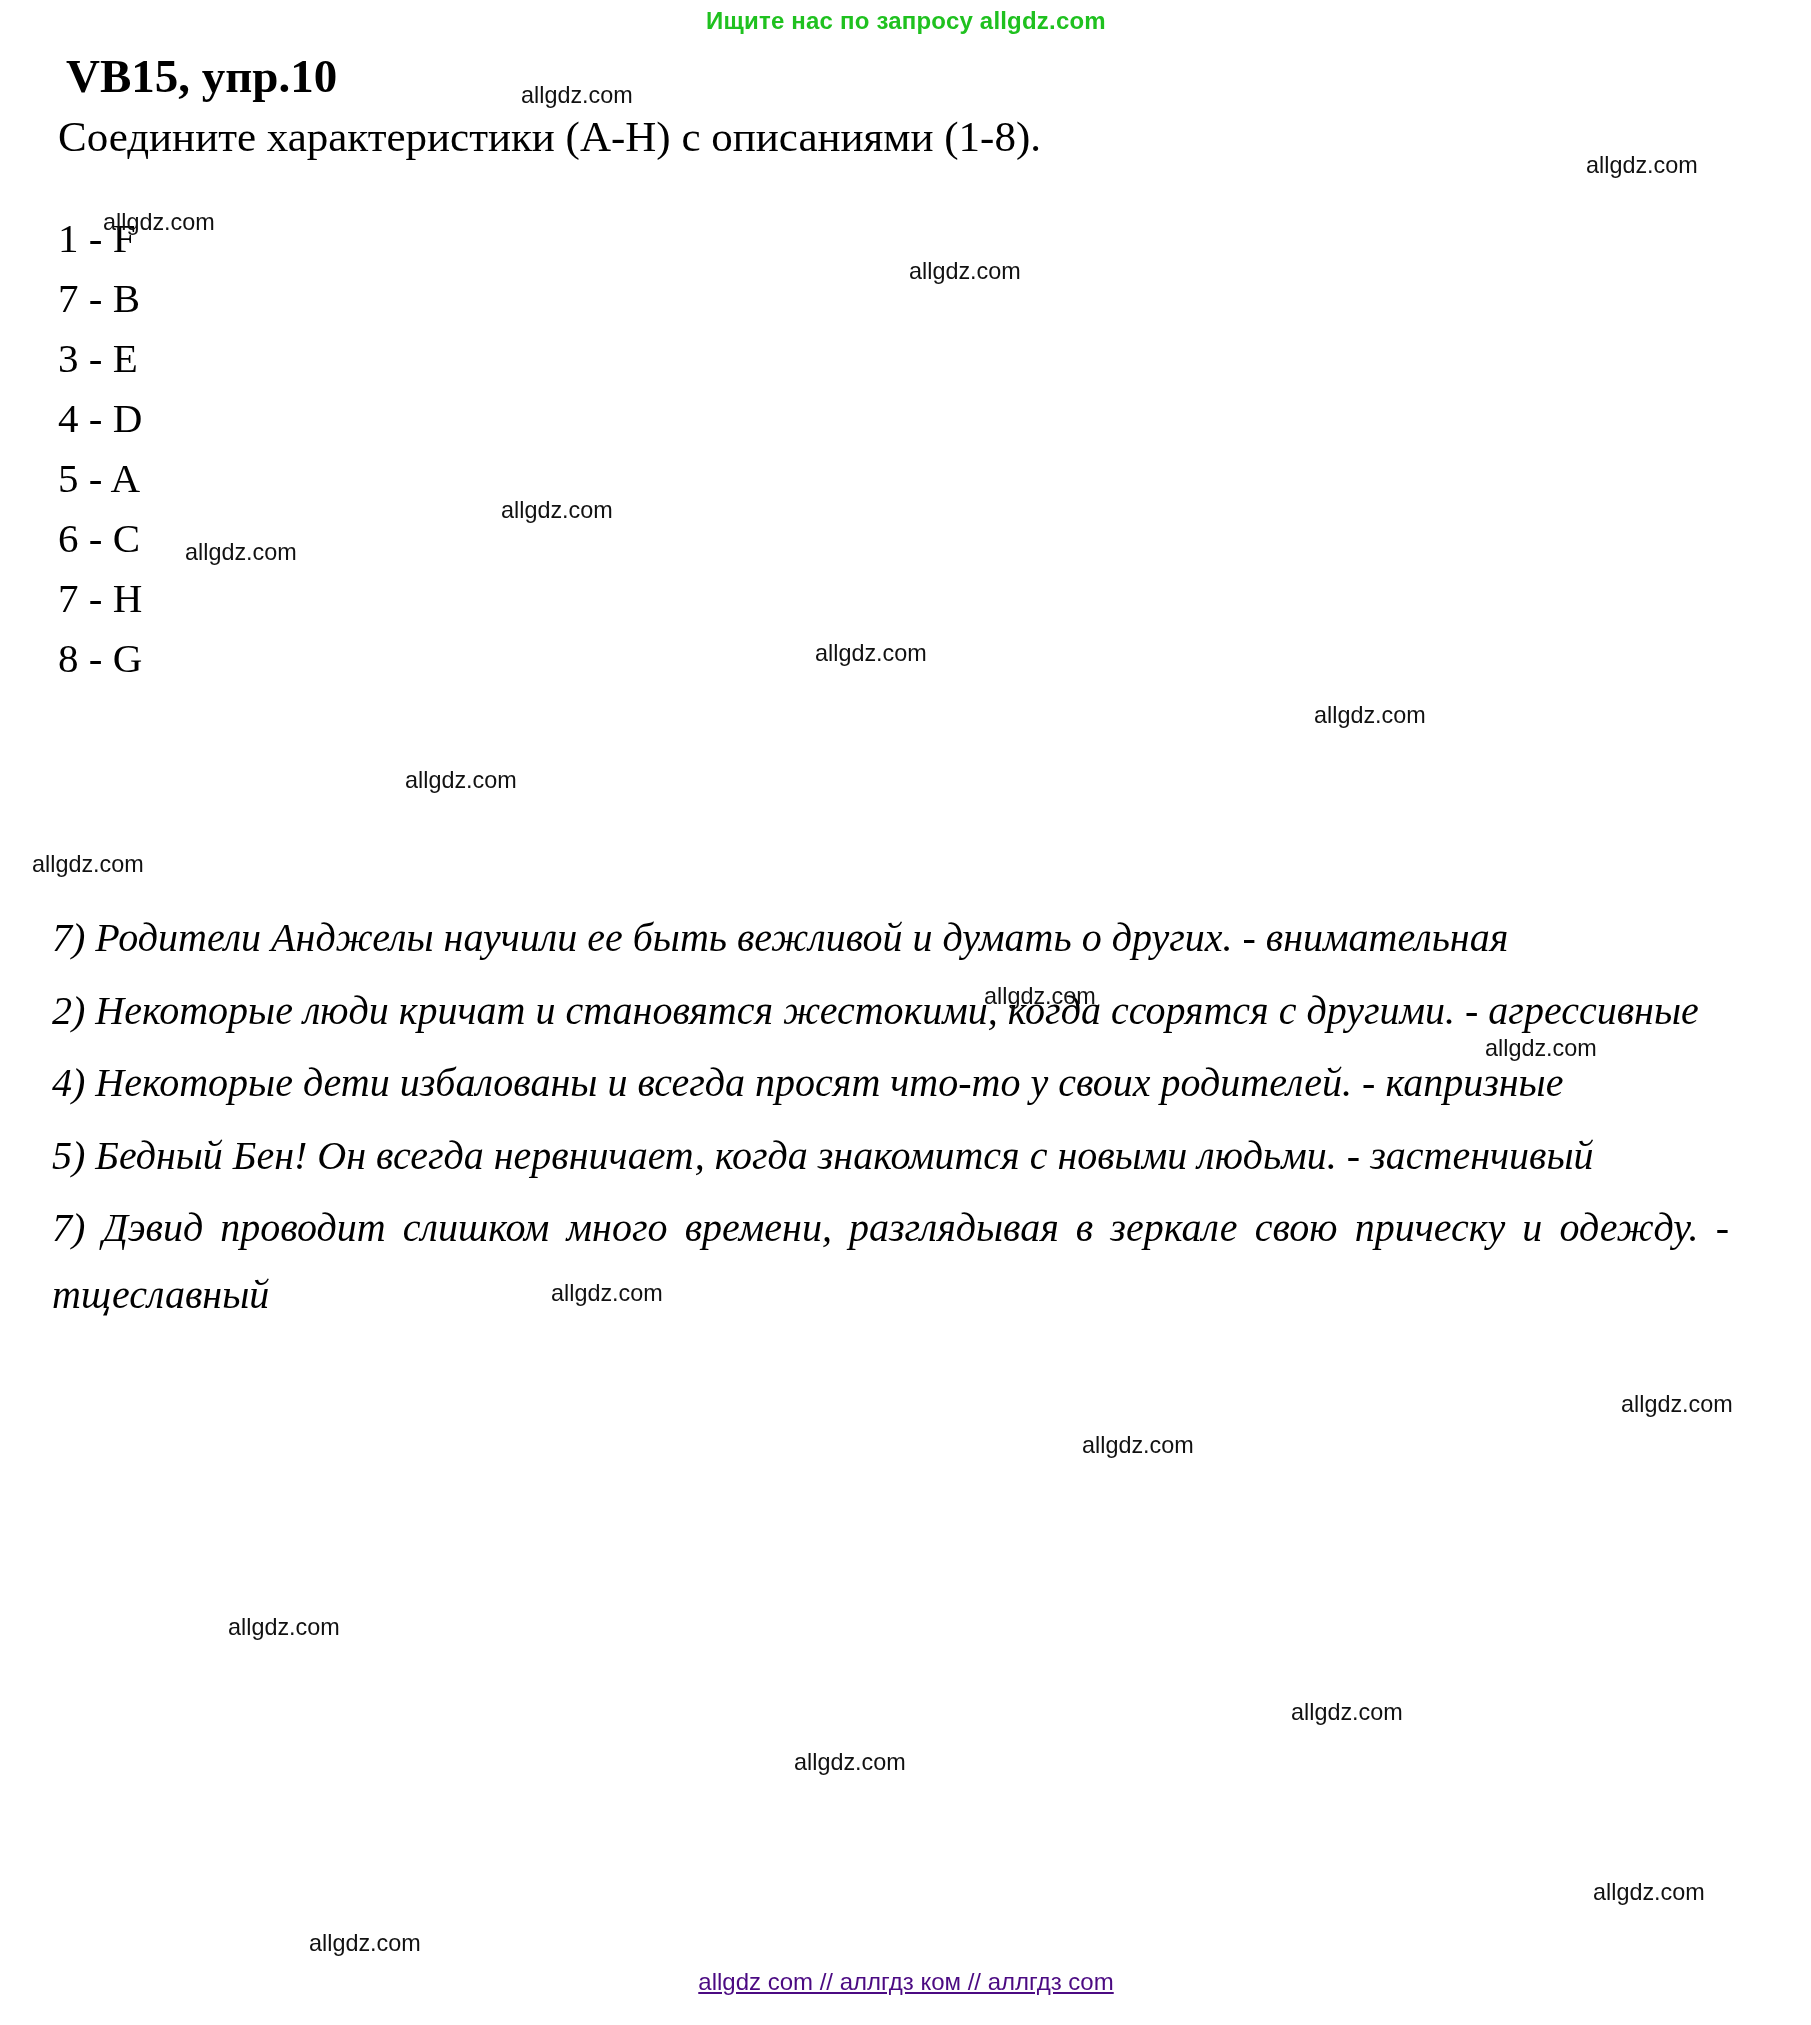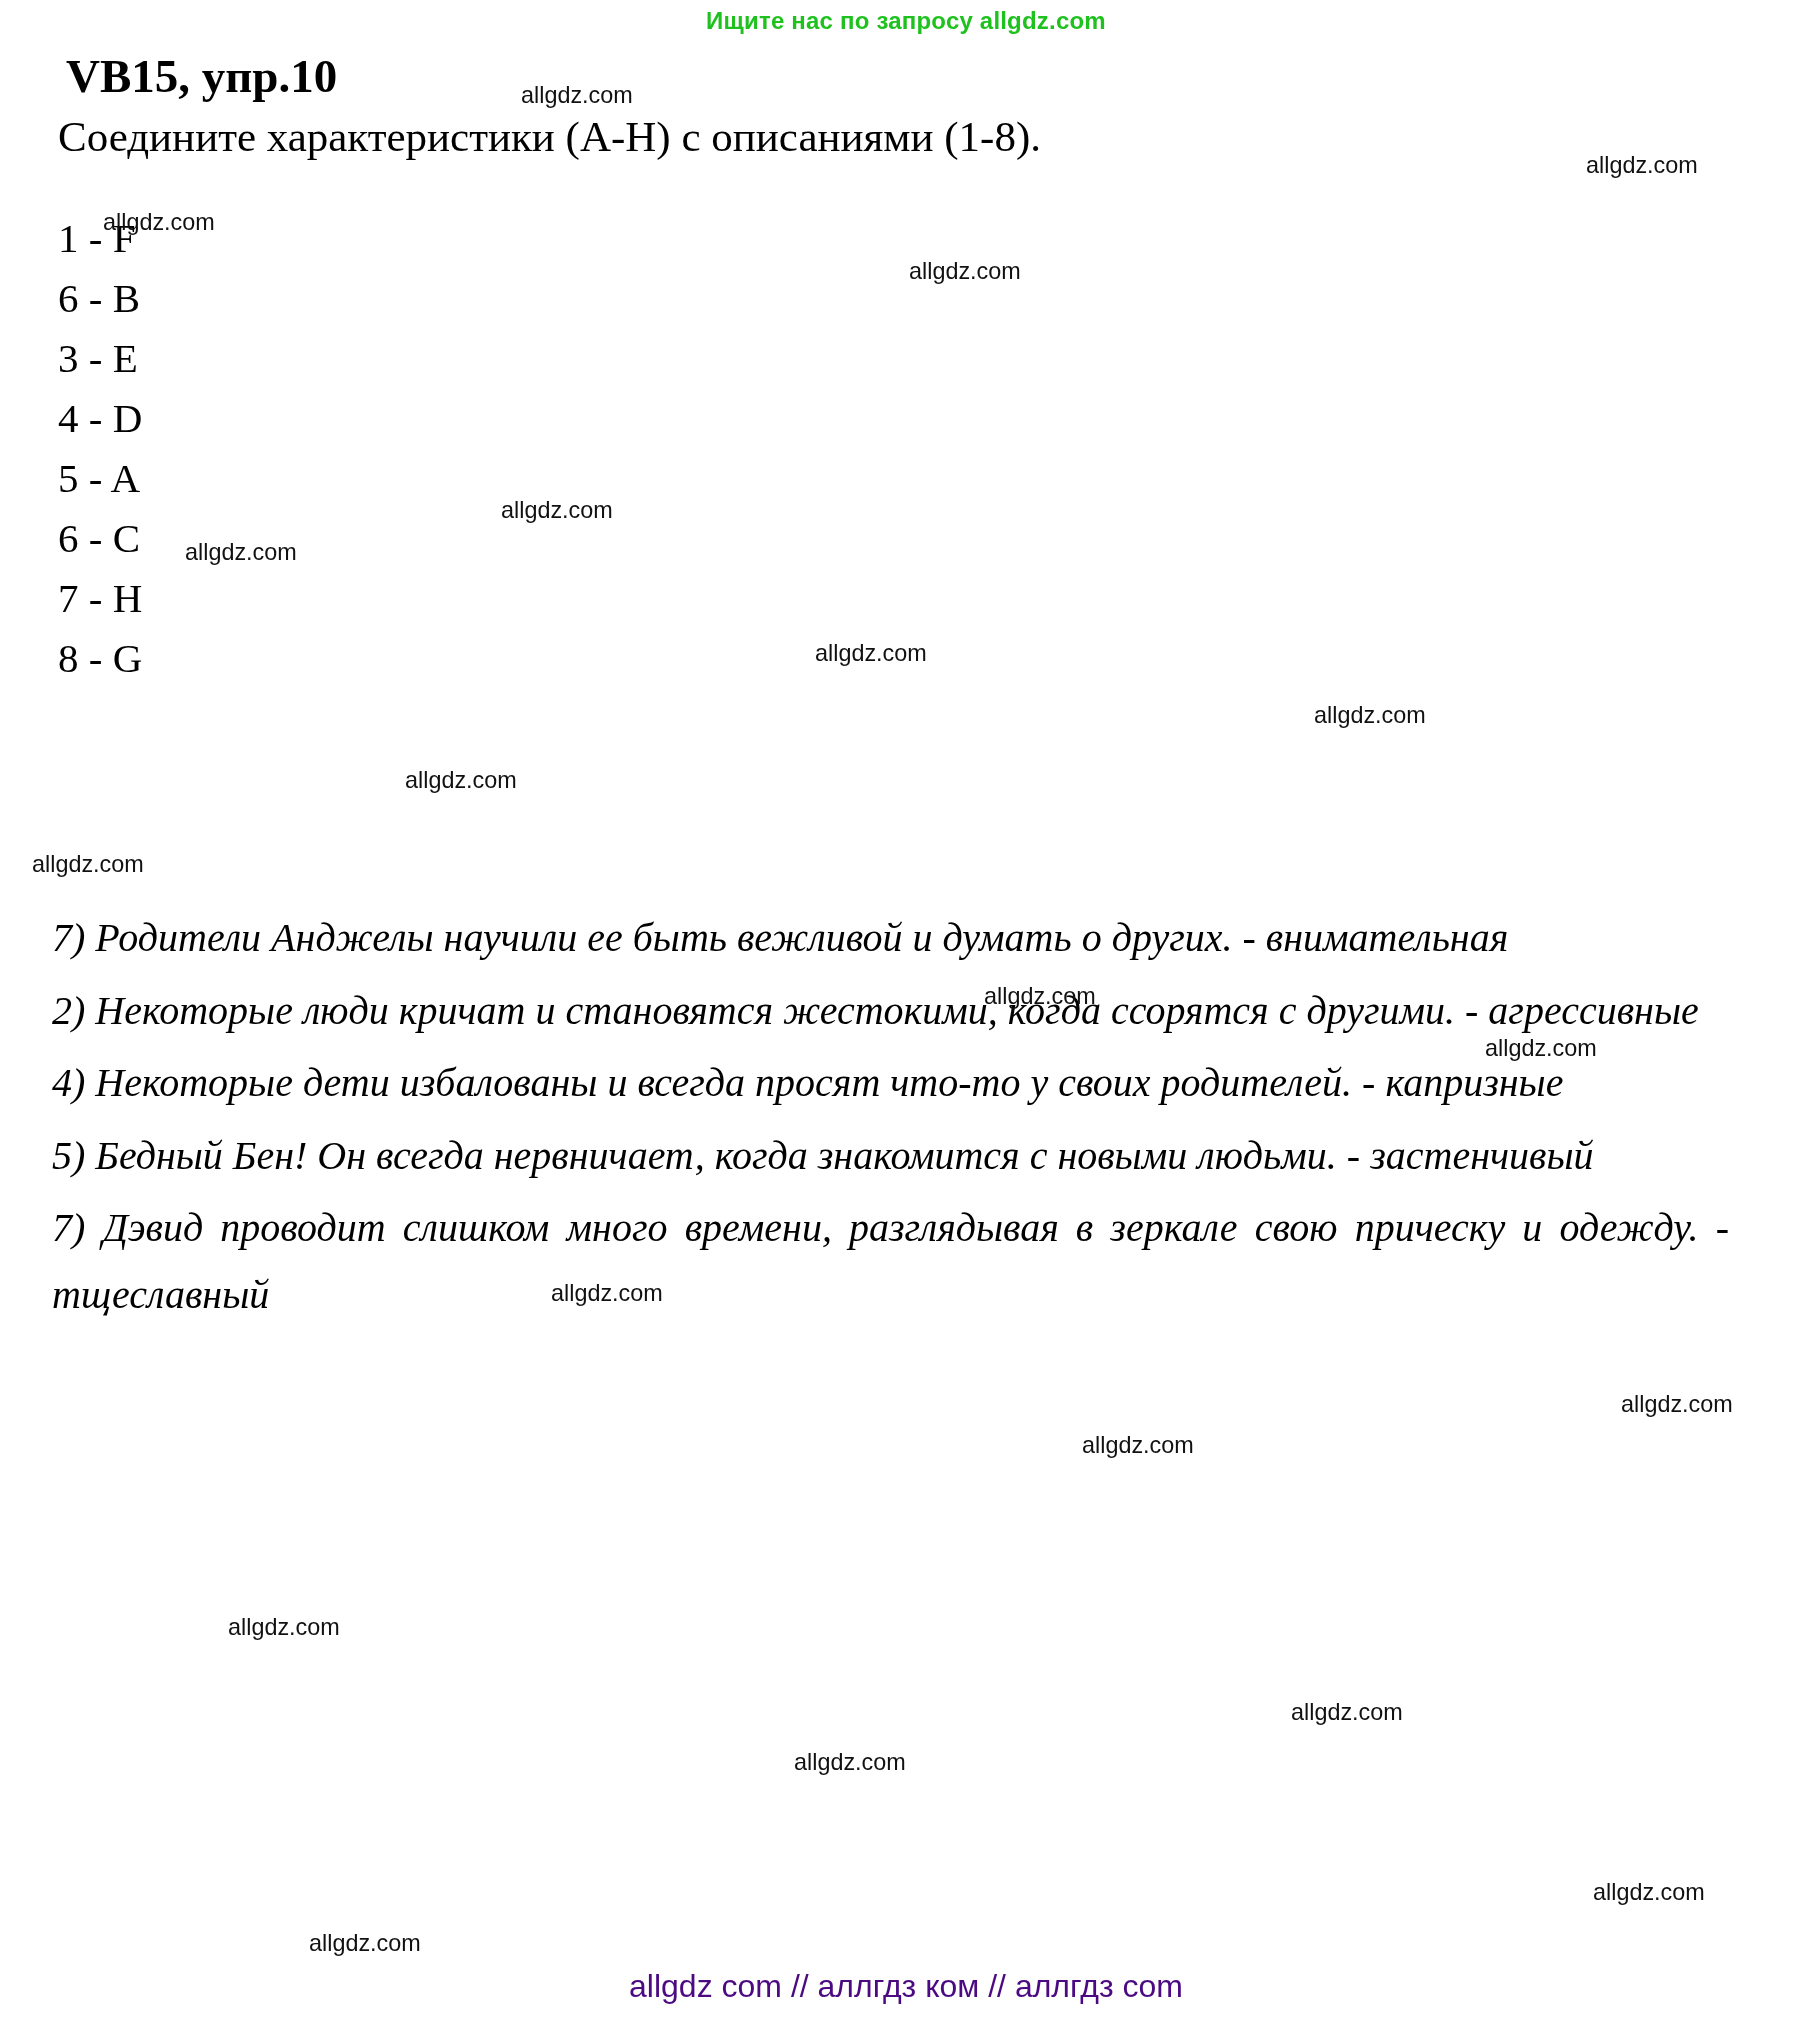--- a/index.html
+++ b/index.html
@@ -99,23 +99,24 @@
   
   .footer-bar {
     position: absolute;
     left: 0;
     top: 1968px;
     width: 1812px;
     text-align: center;
   }
   .footer-text {
     font-family: "Liberation Sans", "DejaVu Sans", sans-serif;
-    font-size: 32px;
+    font-size: 24px;
     color: #4b0a82;
     white-space: nowrap;
+    text-decoration: underline;
   }
 
   
   .watermark {
     position: absolute;
     font-family: "Liberation Sans", "DejaVu Sans", sans-serif;
     font-size: 23.4px;
     color: #111111;
     white-space: nowrap;
     pointer-events: none;
@@ -129,21 +130,21 @@
 </div>
 
 <div class="content">
 
   <div class="task-title">VB15, упр.10</div>
 
   <div class="task-instruction">Соедините характеристики (A-H) с описаниями (1-8).</div>
 
   <div class="answers">
     <div class="answer-row">1 - F</div>
-    <div class="answer-row">6 - B</div>
+    <div class="answer-row">7 - B</div>
     <div class="answer-row">3 - E</div>
     <div class="answer-row">4 - D</div>
     <div class="answer-row">5 - A</div>
     <div class="answer-row">6 - C</div>
     <div class="answer-row">7 - H</div>
     <div class="answer-row">8 - G</div>
   </div>
 
   <div class="descriptions">
     <p class="desc-item">7) Родители Анджелы научили ее быть вежливой и думать о других. - внимательная</p>

